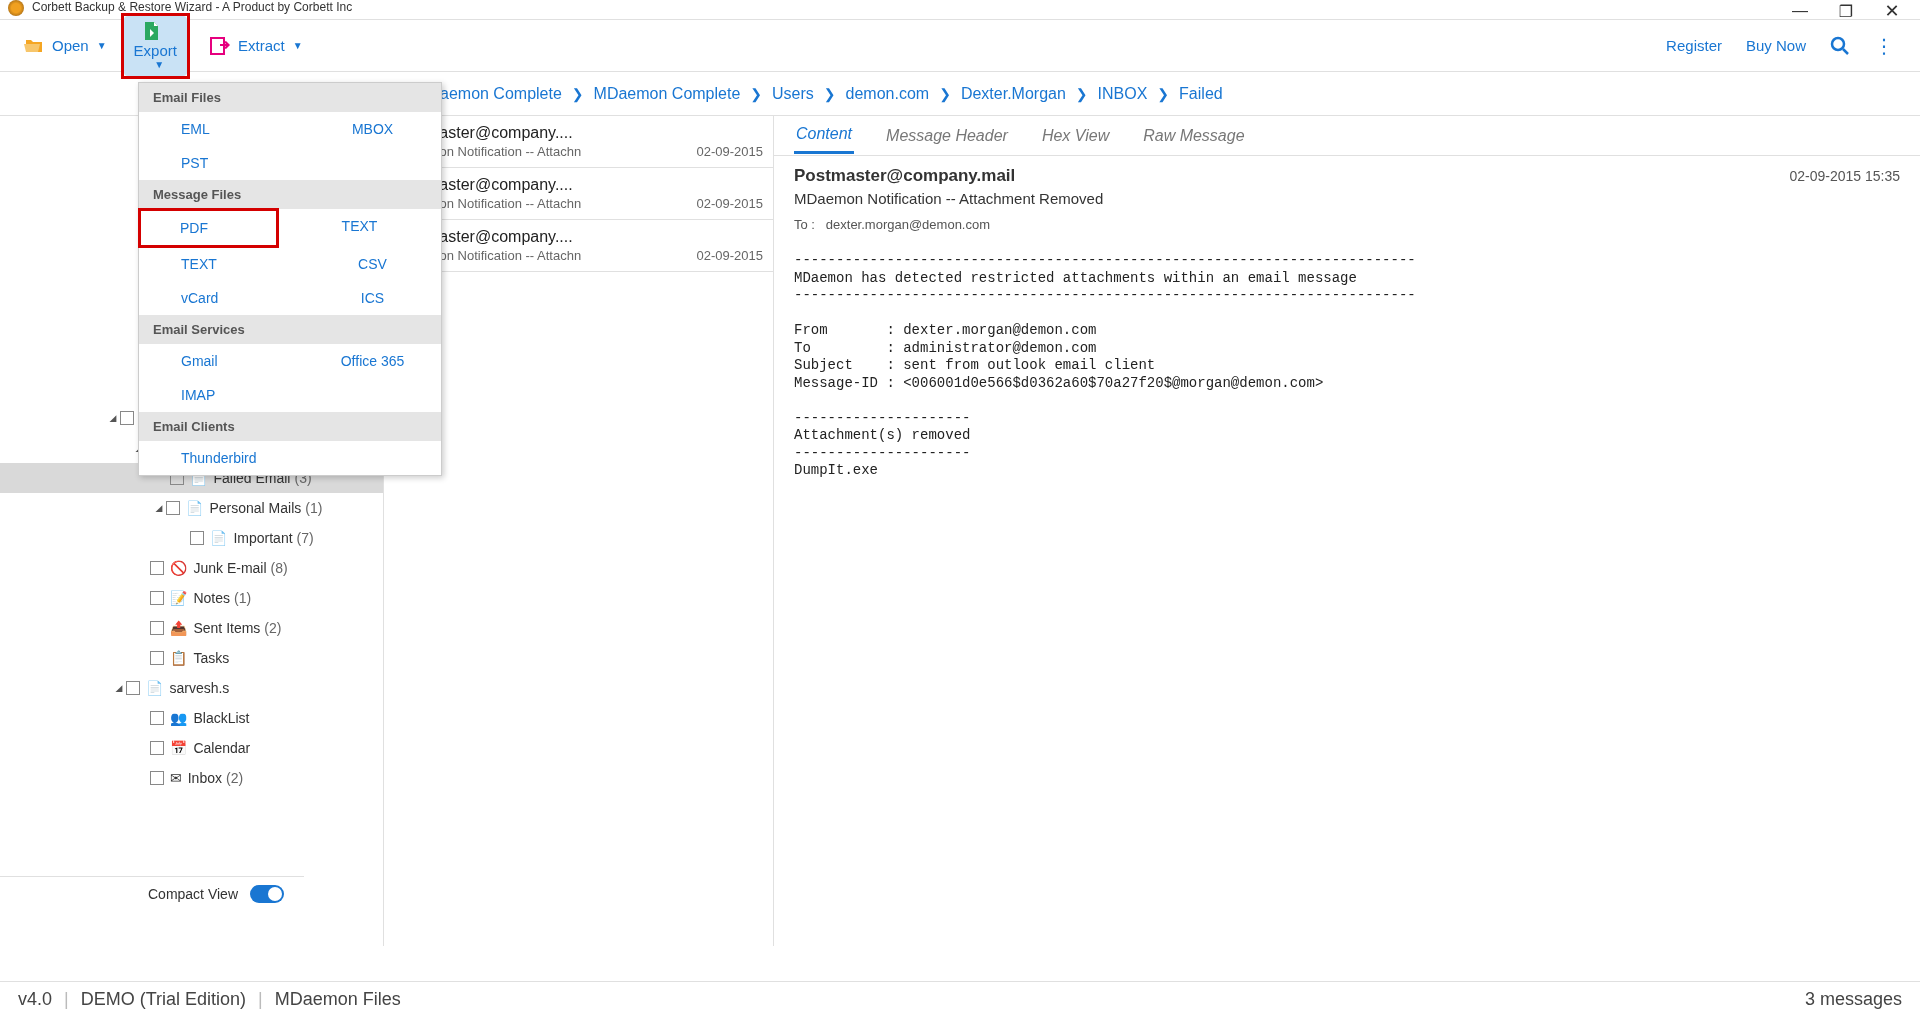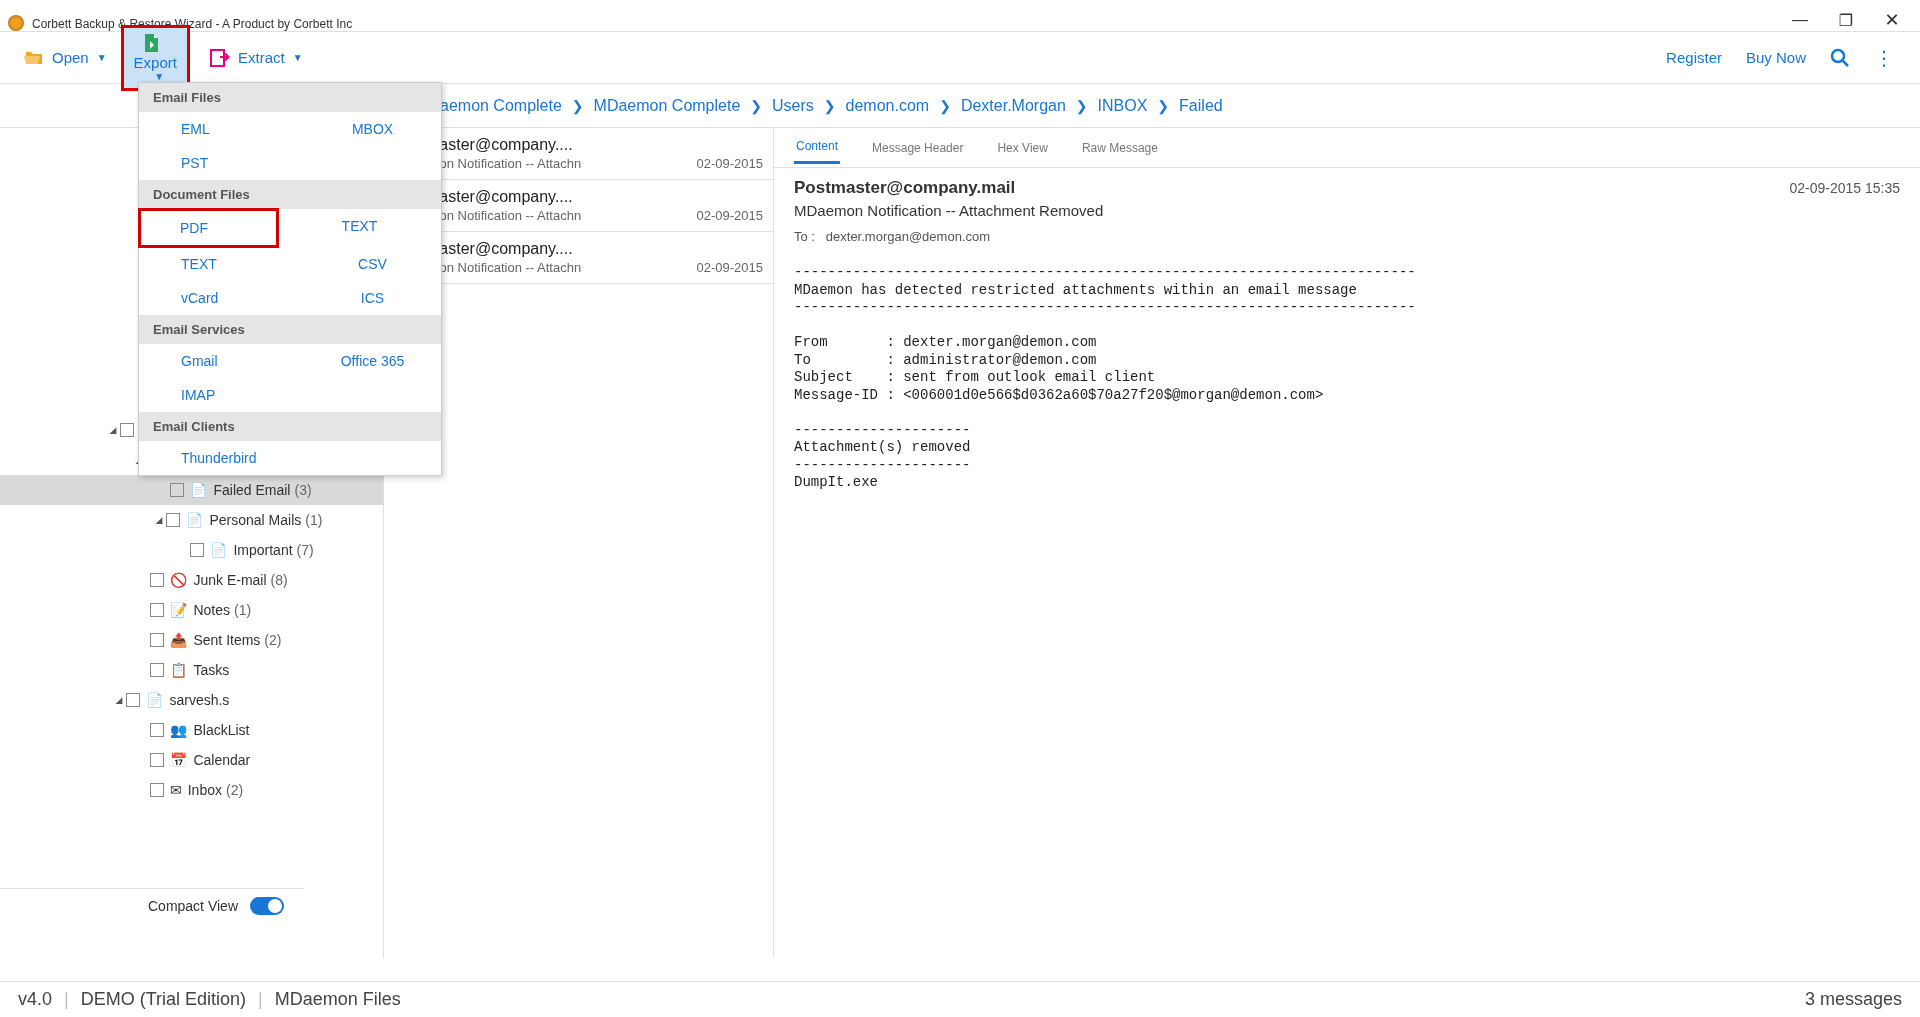--- a/index.html
+++ b/index.html
@@ -1,19 +1,19 @@
 <!DOCTYPE html>
 <html><head>
 <meta charset="utf-8">
 <style>
 * { box-sizing: border-box; margin: 0; padding: 0; }
 body { font-family: 'Segoe UI', Tahoma, sans-serif; font-size: 13px; color: #333; background: #fff; overflow: hidden; width: 1920px; height: 1017px; }
 
 
-.titlebar { height: 32px; display: flex; align-items: flex-end; padding: 0 8px; border-bottom: 1px solid #e0e0e0; }
+.titlebar { height: 20px; display: flex; align-items: flex-start; padding: 0 8px; border-bottom: 1px solid #e0e0e0; }
 .titlebar .app-icon { width: 16px; height: 16px; border-radius: 50%; background: radial-gradient(circle, #f0a020 40%, #805010 100%); margin-right: 8px; }
 .titlebar .title { flex: 1; font-size: 12px; color: #333; }
 .titlebar .win-controls { display: flex; gap: 18px; align-items: center; padding-right: 6px; }
 .titlebar .win-btn { width: 28px; text-align: center; font-size: 16px; cursor: pointer; }
 
 
 .toolbar { height: 52px; border-bottom: 1px solid #e0e0e0; display: flex; align-items: center; padding: 0 14px; }
 .tool-btn { display: inline-flex; align-items: center; padding: 6px 10px; border-radius: 4px; cursor: pointer; font-size: 15px; font-weight: 500; }
 .tool-btn .icon { margin-right: 8px; }
 .tool-btn .caret { margin-left: 8px; font-size: 10px; }
@@ -57,21 +57,21 @@
 
 
 .msg-list { width: 390px; border-right: 1px solid #e0e0e0; }
 .msg-item { border-bottom: 1px solid #e0e0e0; padding: 8px 10px; cursor: pointer; }
 .msg-from { font-size: 16px; color: #222; }
 .msg-row2 { display: flex; justify-content: space-between; font-size: 13px; color: #666; margin-top: 2px; }
 
 
 .content-panel { flex: 1; display: flex; flex-direction: column; }
 .tabs { display: flex; gap: 30px; border-bottom: 1px solid #e0e0e0; padding: 0 20px; height: 40px; align-items: center; }
-.tab { font-size: 12px; color: #777; padding: 8px 2px; cursor: pointer; }
+.tab { font-size: 16px; color: #777; padding: 8px 2px; cursor: pointer; font-style: italic; }
 .tab.active { color: #1976d2; border-bottom: 3px solid #1976d2; }
 .msg-header { padding: 10px 20px; }
 .msg-header .top-row { display: flex; justify-content: space-between; align-items: center; }
 .msg-subject-from { font-size: 17px; font-weight: 600; }
 .msg-date { font-size: 14px; color: #555; }
 .msg-subject2 { font-size: 15px; color: #333; margin-top: 4px; }
 .msg-to { font-size: 13px; color: #555; margin-top: 10px; }
 .msg-body { padding: 10px 20px; font-family: 'Courier New', monospace; font-size: 14px; white-space: pre; color: #222; line-height: 1.25; }
 
 
@@ -148,21 +148,21 @@
 <div class="export-menu">
   <div class="menu-header">Email Files</div>
   <div class="menu-row">
     <div class="menu-item left">EML</div>
     <div class="menu-item">MBOX</div>
   </div>
   <div class="menu-row">
     <div class="menu-item left">PST</div>
     <div class="menu-item"></div>
   </div>
-  <div class="menu-header">Document Files</div>
+  <div class="menu-header">Message Files</div>
   <div class="menu-row">
     <div class="pdf-wrap" style="flex:1">
       <div class="menu-item left" style="padding-left:39px">PDF</div>
     </div>
     <div class="menu-item">TEXT</div>
   </div>
   <div class="menu-row">
     <div class="menu-item left">TEXT</div>
     <div class="menu-item">CSV</div>
   </div>

